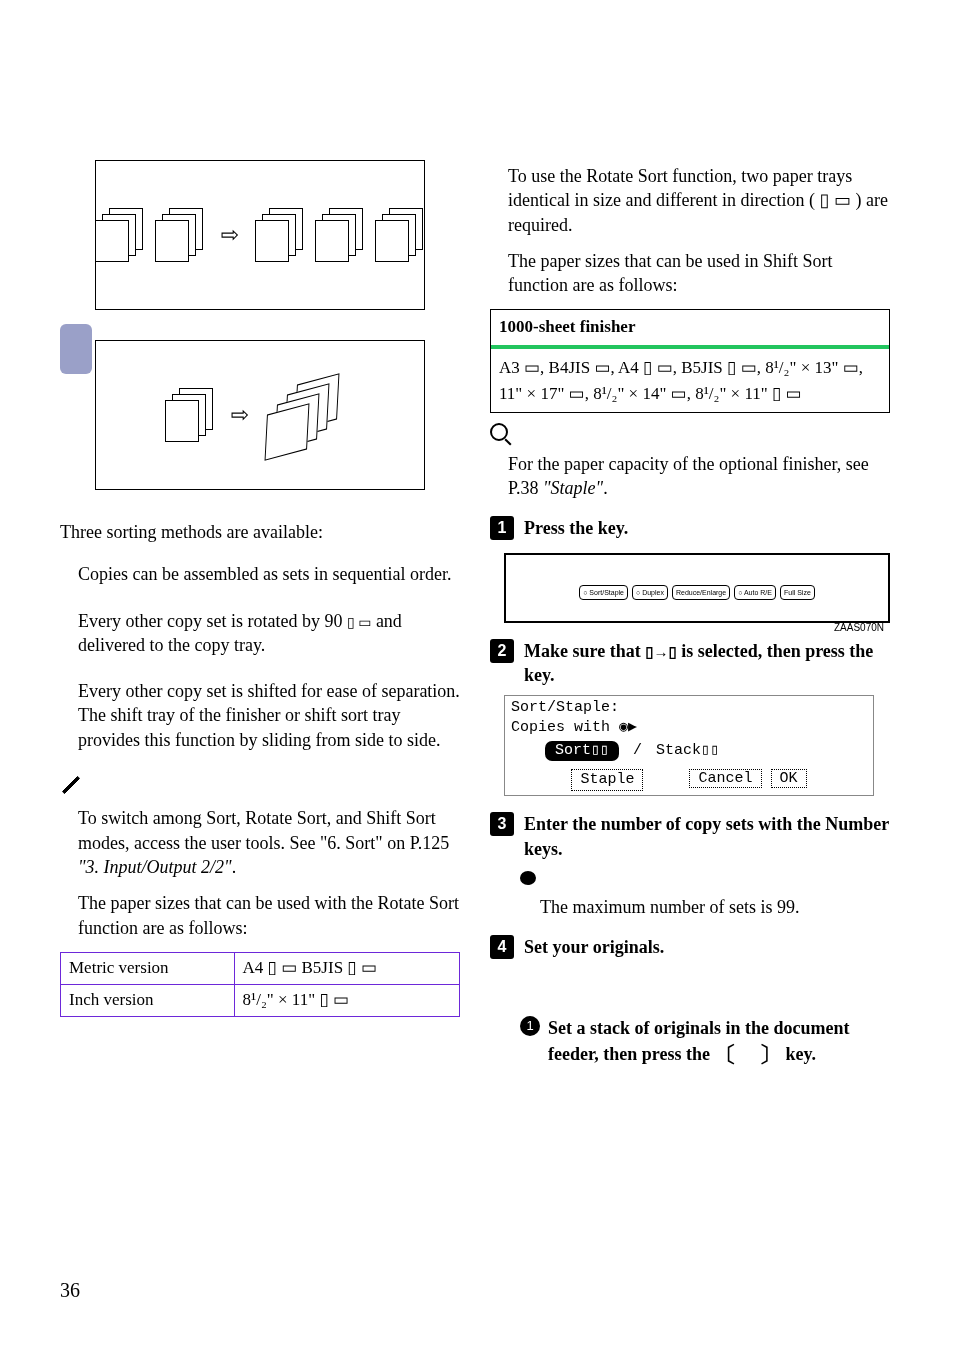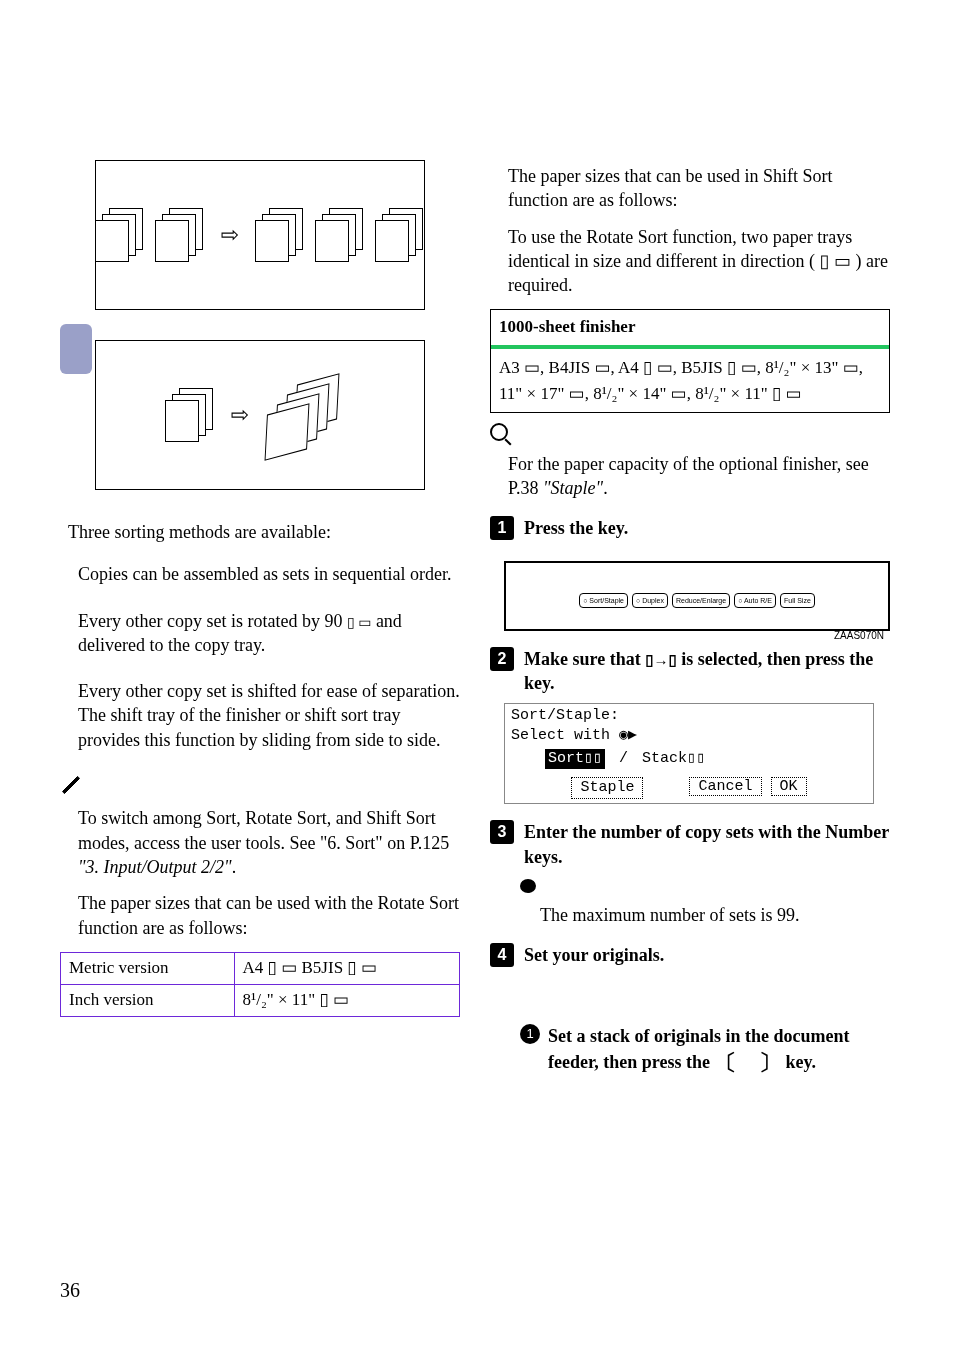--- a/index.html
+++ b/index.html
@@ -75,21 +75,21 @@
     width: 44px;
     height: 44px;
     border: 1.5px solid #000;
     background: #fff;
     transform: rotate(-15deg) skewX(-18deg);
   }
   .stagger .p1 { left: 30px; top: 0px;}
   .stagger .p2 { left: 20px; top: 10px;}
   .stagger .p3 { left: 10px; top: 20px;}
   .stagger .p4 { left: 0px; top: 30px;}
-  .intro-line { margin: 8px 0 18px 8px; }
+  .intro-line { margin: 8px 0 18px 0; }
   .method-body { margin: 4px 0 22px 18px; }
   .pencil {
     width: 22px; height: 22px; display:inline-block;
     background: linear-gradient(135deg, transparent 45%, #000 45%, #000 55%, transparent 55%);
     border-radius: 50%;
   }
   .loupe {
     width: 18px; height: 18px;
     border: 2px solid #000;
     border-radius: 50%;
@@ -164,21 +164,21 @@
     line-height: 24px;
     border-radius: 3px;
   }
   .step-text {
     font-weight: bold;
     flex: 1;
     font-family: Liberation Serif, serif;
   }
   .panel {
     border: 2px solid #000;
-    margin: 20px 0 4px 14px;
+    margin: 12px 0 4px 14px;
     padding: 8px;
     height: 70px;
     background: #fff;
     position: relative;
   }
   .panel-row {
     display: flex;
     gap: 4px;
     justify-content: center;
     margin-top: 22px;
@@ -211,21 +211,21 @@
     display: flex;
     justify-content: space-between;
     flex-direction: column;
   }
   .lcd-row2 {
     background: #fff;
     padding: 0 20px 4px 40px;
     display: flex;
     gap: 14px;
   }
-  .lcd .inv { background: #000; color: #fff; padding: 0 3px; }
+  .lcd .inv { background: #000; color: #fff; padding: 0 10px; border-radius: 7px; }
   .lcd-row3 {
     padding: 4px 6px;
     display: flex;
     justify-content: center;
     gap: 46px;
   }
   .lcd-btn {
     border: 1px dotted #000;
     padding: 0 8px;
   }
@@ -346,23 +346,23 @@
         <tr>
           <td>Inch version</td>
           <td>8¹/₂" × 11" ▯ ▭</td>
         </tr>
       </tbody>
         </table>
     </div>
 
     <div class="col">
 
+      <div class="note-text" style="margin-left:18px">To use the Rotate Sort function, two paper trays identical in size and different in direction ( ▯  ▭ ) are required.</div>
+
       <div class="note-text" style="margin-left:18px">The paper sizes that can be used in Shift Sort function are as follows:</div>
-
-      <div class="note-text" style="margin-left:18px">To use the Rotate Sort function, two paper trays identical in size and different in direction ( ▯  ▭ ) are required.</div>
 
       <div class="finisher-box">
         <div class="hdr">1000-sheet finisher</div>
         <div class="body">A3 ▭, B4JIS ▭, A4 ▯ ▭, B5JIS ▯ ▭, 8¹/₂" × 13" ▭, 11" × 17" ▭, 8¹/₂" × 14" ▭, 8¹/₂" × 11" ▯ ▭</div>
       </div>
 
       <div style="margin-top:10px"><span class="loupe"></span></div>
       <div class="note-text">
         <span>For the paper capacity of the optional finisher, see </span>
         <span>P.38 </span>
@@ -392,21 +392,21 @@
         <div class="step-text">
           <span>Make sure that </span>
           <span class="sort-icon">▯→▯</span>
           <span> is selected, then press the </span>
           <span> key.</span>
         </div>
       </div>
       <div class="lcd">
         <div class="lcd-row1">
           <span>Sort/Staple:</span>
-          <span>Select with ◉▶</span>
+          <span>Copies with ◉▶</span>
         </div>
         <div class="lcd-row2">
           <span class="inv">Sort▯▯</span>
           <span>/</span>
           <span>Stack▯▯</span>
         </div>
         <div class="lcd-row3">
           <span class="lcd-btn">Staple</span>
           <span>
             <span class="lcd-btn">Cancel</span>

